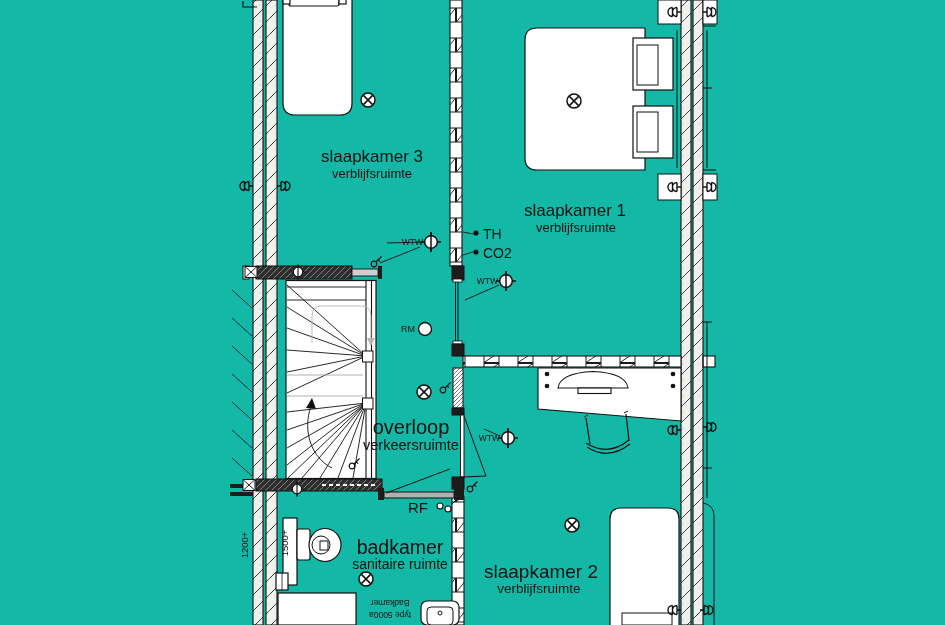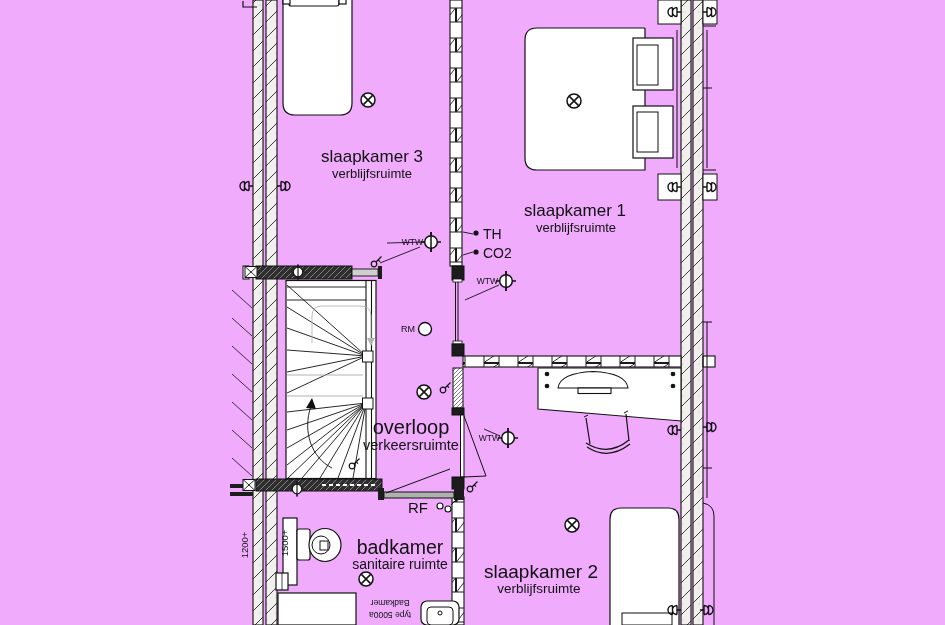--- a/index.html
+++ b/index.html
@@ -1,16 +1,16 @@
 <!DOCTYPE html>
 <html><head>
 <meta charset="utf-8">
 <style>
   html,body{margin:0;padding:0;background:#fff;}
-  .stage{position:relative;width:945px;height:625px;background:#f0abfc;overflow:hidden;
+  .stage{position:relative;width:945px;height:625px;background:#14b8a6;overflow:hidden;
          font-family:"Liberation Sans", sans-serif;}
   svg text{font-family:"Liberation Sans", sans-serif;fill:#111;}
 </style>
 </head>
 <body>
 
 <div class="stage">
 <svg width="945" height="625" viewBox="0 0 945 625">
   <defs>
     <pattern id="partyHatch" patternUnits="userSpaceOnUse" width="16" height="16">

